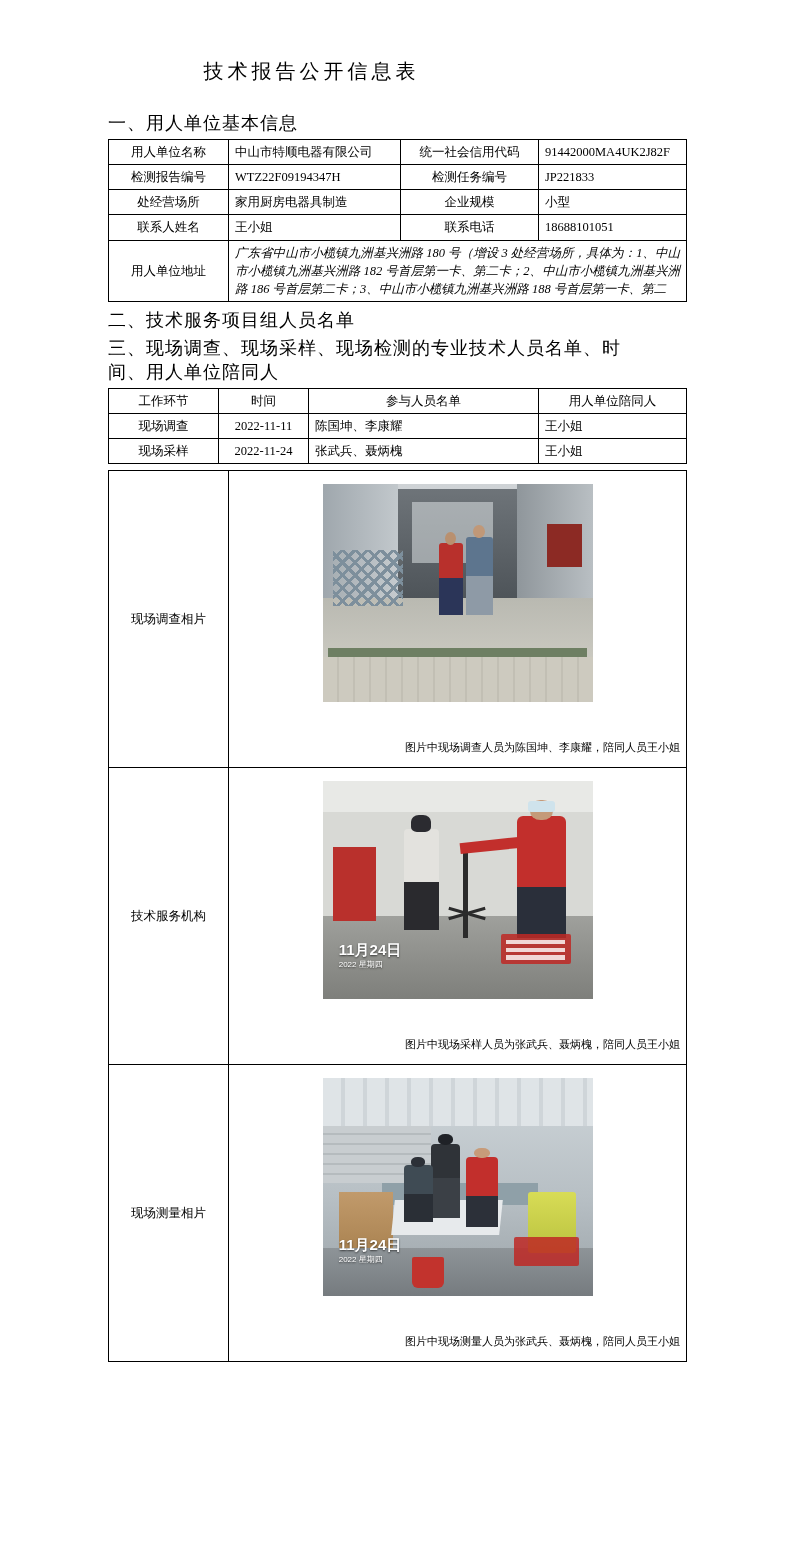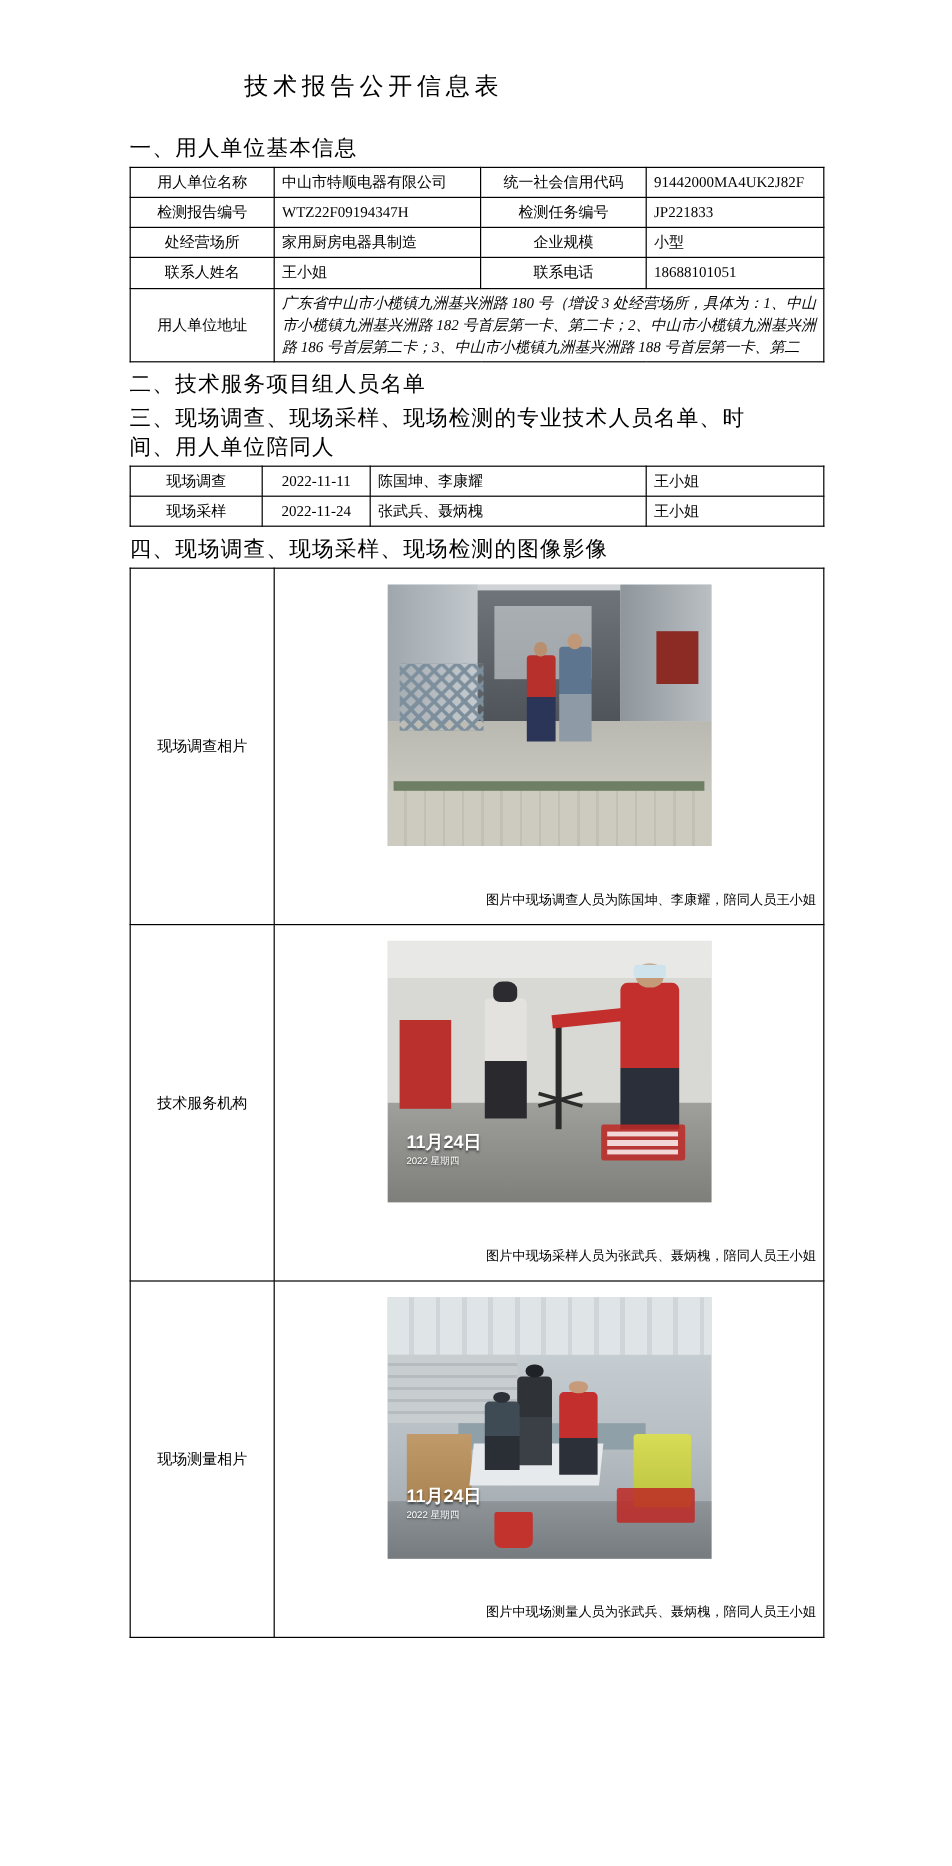--- a/index.html
+++ b/index.html
@@ -367,35 +367,40 @@
 
   <table class="grid t3">
     <colgroup>
         <col class="a">
         <col class="b">
         <col class="c">
         <col class="d">
       </colgroup>
     <tbody>
       <tr>
+        <td class="c">工作环节</td>
+        <td class="c">时间</td>
+        <td class="c">参与人员名单</td>
+        <td class="c">用人单位陪同人</td>
+      </tr>
+      <tr>
         <td class="c">现场调查</td>
         <td class="c">2022-11-11</td>
         <td class="l">陈国坤、李康耀</td>
         <td class="l">王小姐</td>
       </tr>
       <tr>
         <td class="c">现场采样</td>
         <td class="c">2022-11-24</td>
         <td class="l">张武兵、聂炳槐</td>
         <td class="l">王小姐</td>
       </tr>
     </tbody>
   </table>
 
-  <div class="section-heading">四、现场调查、现场采样、现场检测的图像影像</div>
 
   <table class="grid t4">
     <colgroup>
         <col class="a">
         <col class="b">
       </colgroup>
     <tbody>
 
       <tr>
         <td class="c">现场调查相片</td>

